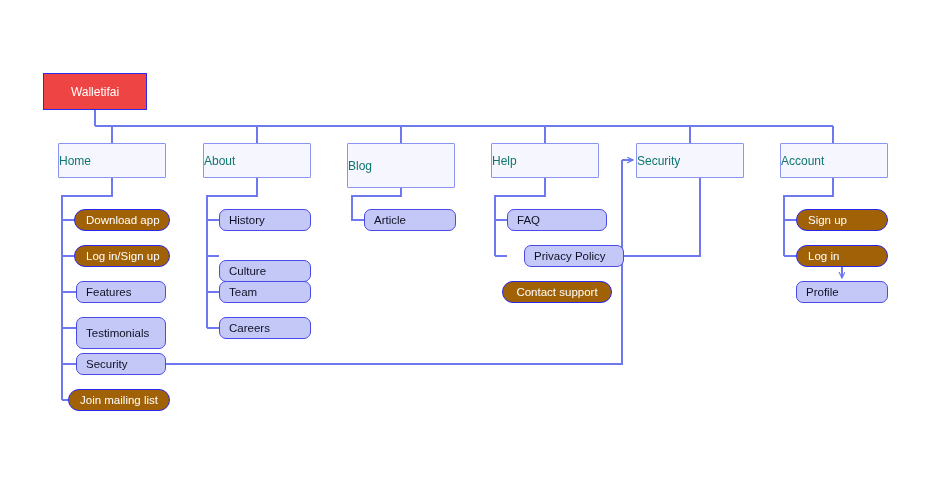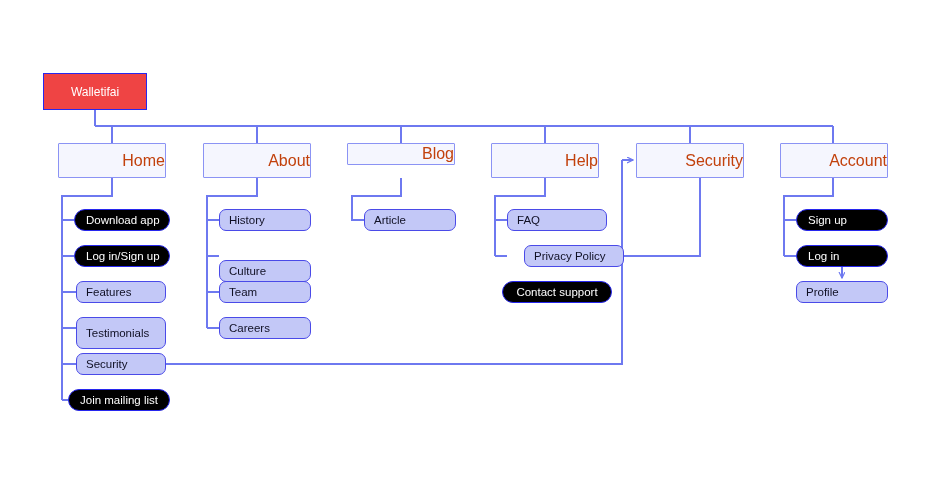--- a/index.html
+++ b/index.html
@@ -40,38 +40,38 @@
     border: 1px solid #2727EE;
     color: #ffffff;
     justify-content: center;
     font-size: 12px;
     border-radius: 0;
   }
   
   .node.section {
     background: #F5F6FE;
     border: 1px solid #8B93F4;
-    color: #c2410c;
-    justify-content: flex-end;
-    font-size: 16px;
+    color: #0f766e;
+    justify-content: flex-start;
+    font-size: 12px;
     border-radius: 1px;
   }
   
   .node.page {
     background: #C3C8F7;
     border: 1px solid #4A4AE8;
     color: #101024;
     justify-content: flex-start;
     padding-left: 9px;
     font-size: 11.5px;
     border-radius: 7px;
   }
   
   .node.action {
-    background: #000000;
+    background: #a16207;
     border: 1px solid #2727EE;
     color: #ffffff;
     justify-content: flex-start;
     padding-left: 11px;
     font-size: 11.5px;
     border-radius: 999px;
   }
   .node.action.center {
     justify-content: center;
     padding-left: 0;
@@ -136,21 +136,21 @@
   <div class="node root" style="left:43px; top:73px; width:104px; height:37px;">
     <span>Walletifai</span>
   </div>
 
   <div class="node section" style="left:58px; top:143px; width:108px; height:35px;">
     <span>Home</span>
   </div>
   <div class="node section" style="left:203px; top:143px; width:108px; height:35px;">
     <span>About</span>
   </div>
-  <div class="node section" style="left:347px; top:143px; width:108px; height:22px;">
+  <div class="node section" style="left:347px; top:143px; width:108px; height:45px;">
     <span>Blog</span>
   </div>
   <div class="node section" style="left:491px; top:143px; width:108px; height:35px;">
     <span>Help</span>
   </div>
   <div class="node section" style="left:636px; top:143px; width:108px; height:35px;">
     <span>Security</span>
   </div>
   <div class="node section" style="left:780px; top:143px; width:108px; height:35px;">
     <span>Account</span>

